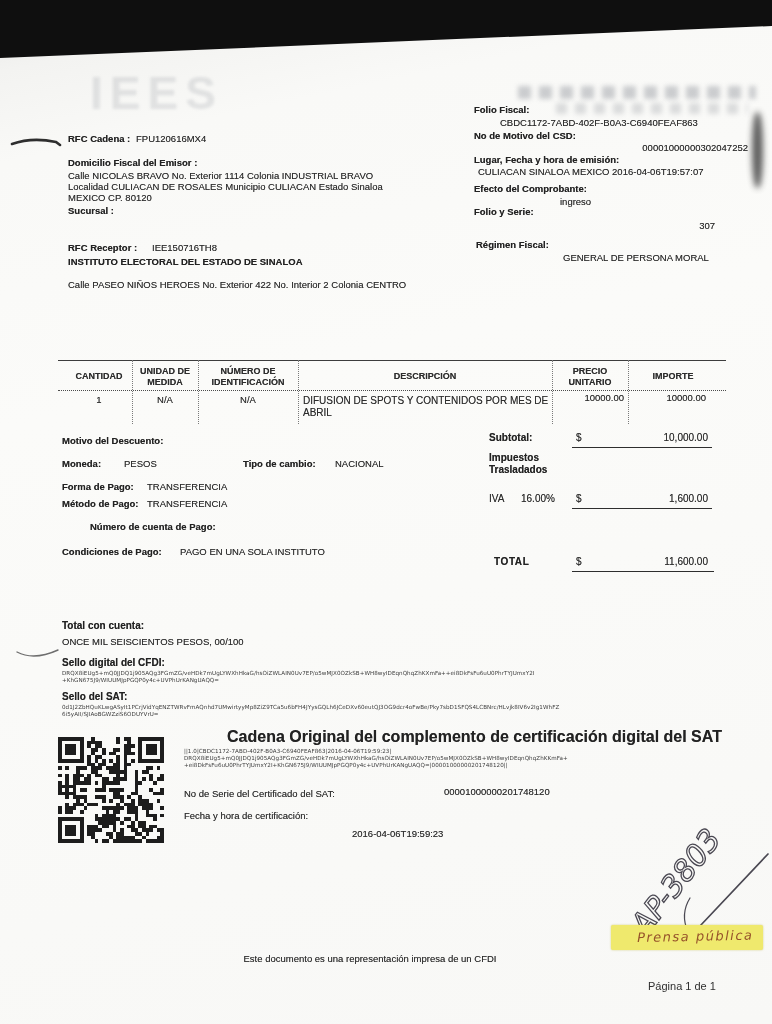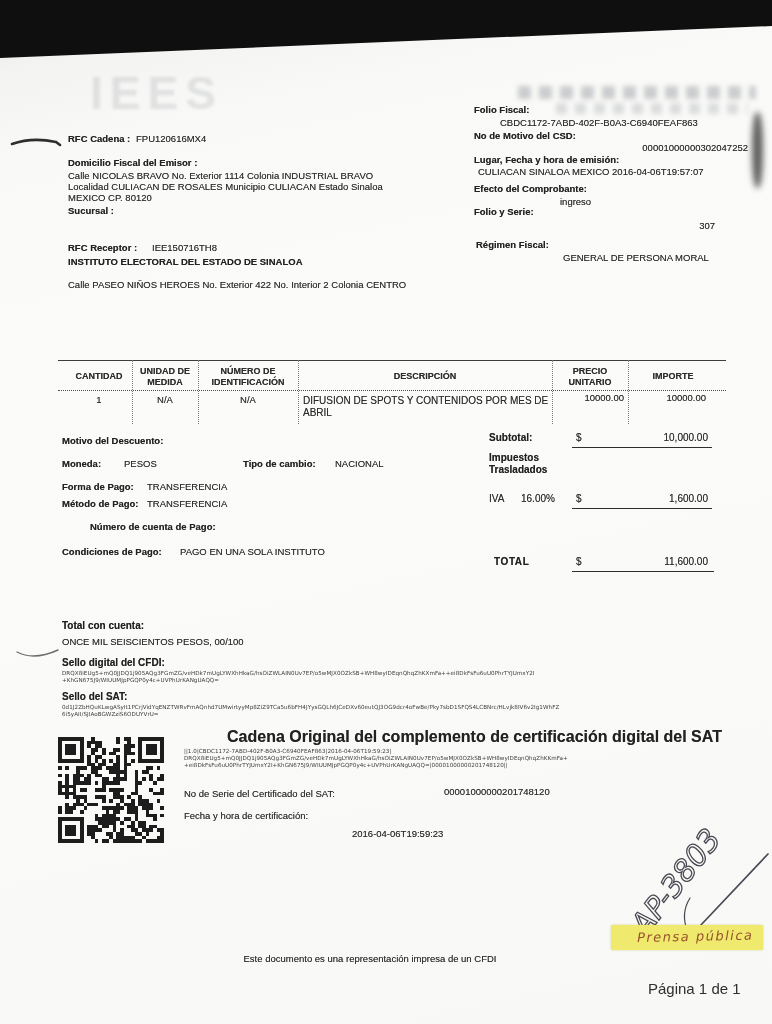--- a/index.html
+++ b/index.html
@@ -24,21 +24,21 @@
   .watermark{left:90px;top:66px;font-size:46px;font-weight:700;letter-spacing:7px;
              color:rgba(105,112,124,.16);filter:blur(1.4px);font-family:"Liberation Sans",sans-serif;}
   .smudge1{left:518px;top:86px;width:238px;height:13px;filter:blur(2.6px);opacity:.55;
            background:repeating-linear-gradient(90deg,rgba(95,100,112,.55) 0 13px,rgba(95,100,112,0) 13px 21px);}
   .smudge2{left:556px;top:103px;width:192px;height:11px;filter:blur(2.8px);opacity:.4;
            background:repeating-linear-gradient(90deg,rgba(95,100,112,.5) 0 11px,rgba(95,100,112,0) 11px 19px);}
   .edgesmudge{left:752px;top:112px;width:11px;height:76px;background:#2b2b2b;border-radius:45%;filter:blur(3px);opacity:.75;}
   .hl{background:#efe96d;border-radius:2px;box-shadow:0 0 2px rgba(180,170,40,.6);}
   .hltext{font-family:"DejaVu Sans",sans-serif;font-style:italic;font-size:13px;color:#96522a;
           letter-spacing:1.5px;transform:rotate(-1.2deg);padding:4px 0 0 26px;white-space:nowrap;}
-  .pagenum{font-size:15px;color:#2f2f2f;}
+  .pagenum{font-size:11px;color:#2f2f2f;}
 </style>
 </head>
 <body>
 
 <div class="page">
 
   <div class="abs scanband"></div>
   <div class="abs watermark">IEES</div>
   <div class="abs smudge1"></div>
   <div class="abs smudge2"></div>

